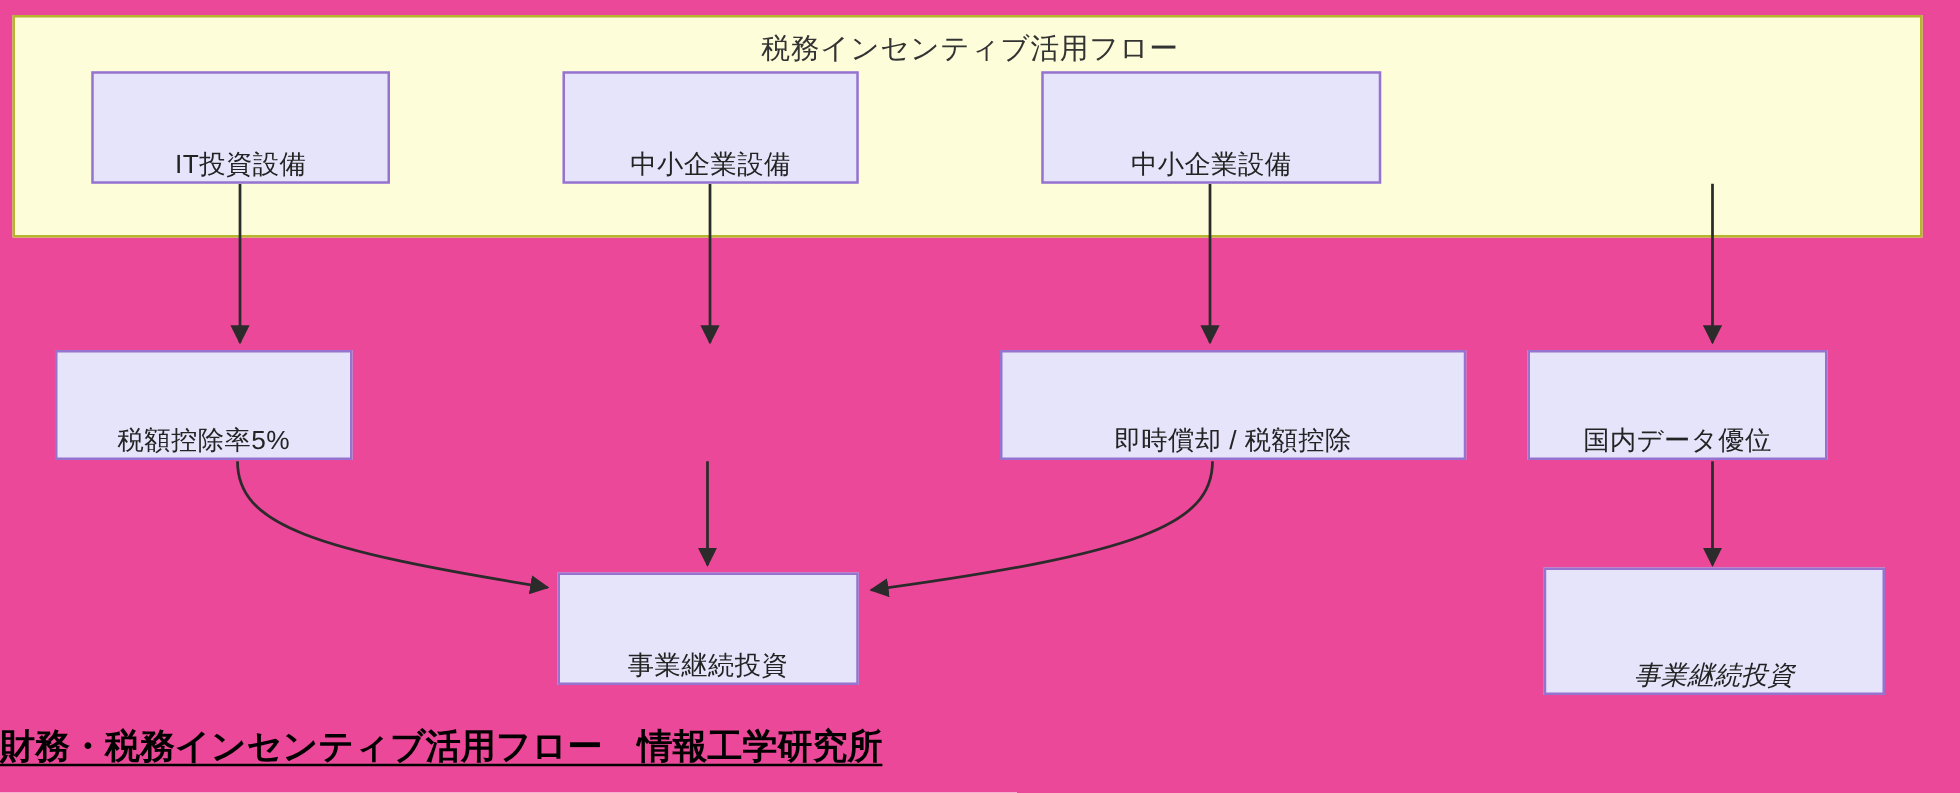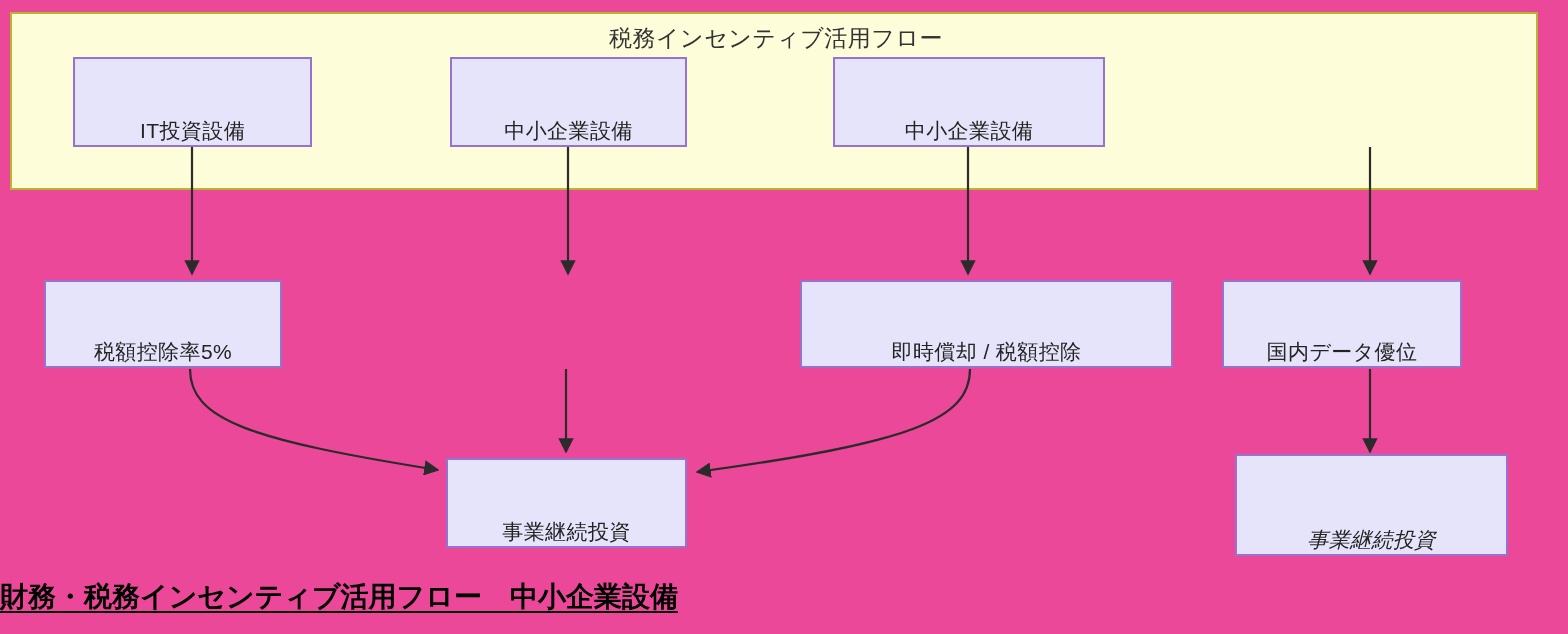--- a/index.html
+++ b/index.html
@@ -126,15 +126,15 @@
   </div>
 
   <div class="node" style="left:446px; top:458px; width:241px; height:90px;">
     <span>事業継続投資</span>
   </div>
 
   <div class="node" style="left:1235px; top:454px; width:273px; height:102px;font-style:italic;">
     <span>事業継続投資</span>
   </div>
 
-  <div class="caption">財務・税務インセンティブ活用フロー　中小企業設備</div>
+  <div class="caption">財務・税務インセンティブ活用フロー　情報工学研究所</div>
 
 </div>
 
 </body></html>

